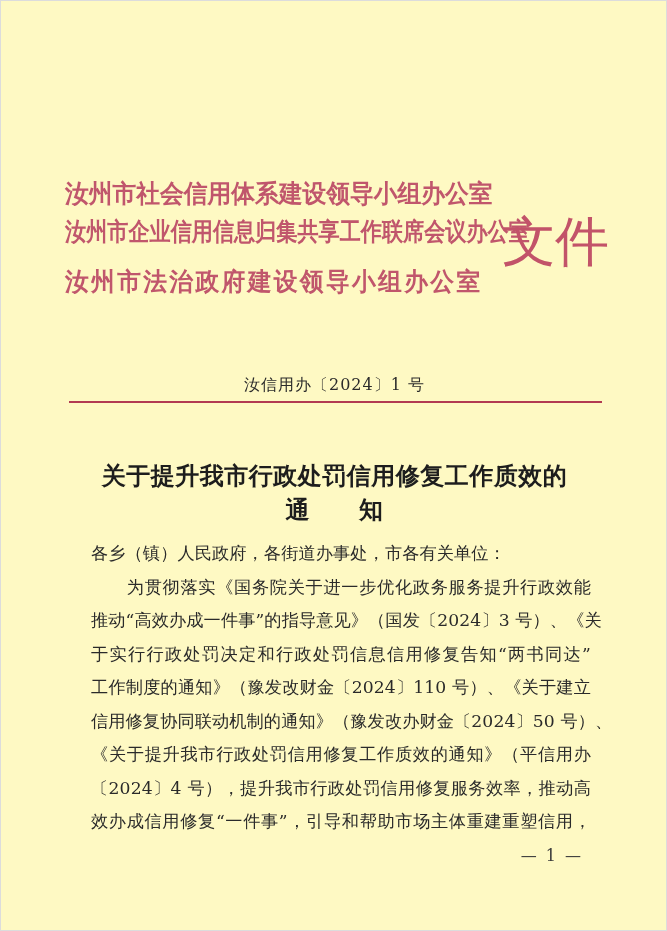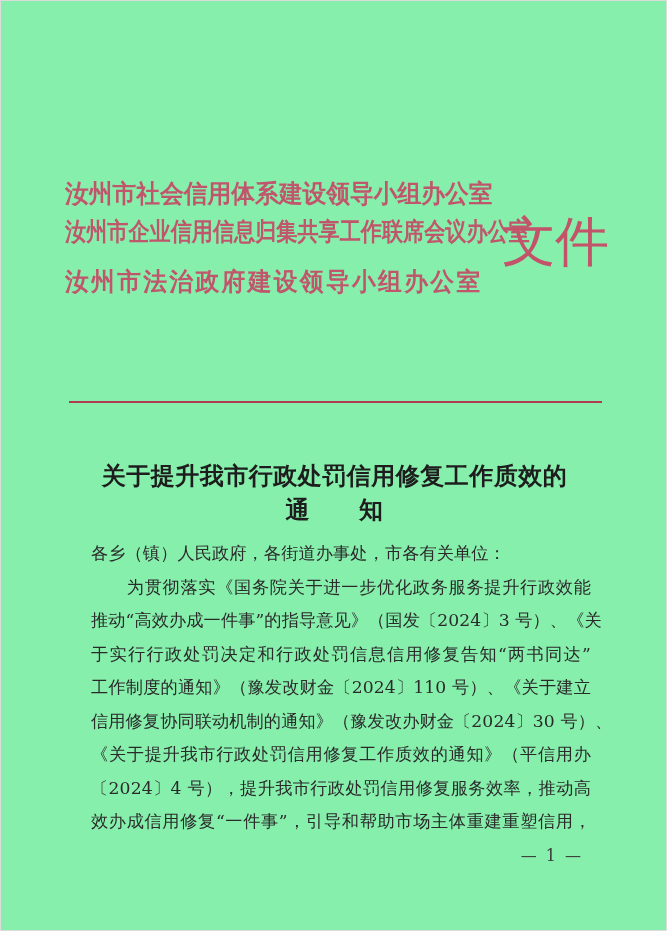--- a/index.html
+++ b/index.html
@@ -9,21 +9,21 @@
   }
 
   body {
     font-family: "DejaVu Sans", sans-serif;
   }
 
   .page {
     position: relative;
     width: 667px;
     height: 931px;
-    background: #86efac;
+    background: #fef9c3;
     border: 1px solid #dcdcdc;
     box-sizing: border-box;
     overflow: hidden;
   }
 
   
   .letterhead {
     position: absolute;
     left: 0;
     top: 180px;
@@ -171,35 +171,36 @@
 
   <div class="letterhead">
     <div class="lh-lines">
       <div class="lh-line lh-line-1">汝州市社会信用体系建设领导小组办公室</div>
       <div class="lh-line lh-line-2">汝州市企业信用信息归集共享工作联席会议办公室</div>
       <div class="lh-line lh-line-3">汝州市法治政府建设领导小组办公室</div>
     </div>
     <div class="lh-wenjian">文件</div>
   </div>
 
+  <div class="doc-number">汝信用办〔2024〕1 号</div>
 
   <div class="red-rule"></div>
 
   <div class="doc-title">
     <div class="doc-title-line">关于提升我市行政处罚信用修复工作质效的</div>
     <div class="doc-title-line">通　　知</div>
   </div>
 
   <div class="body-text">
     <div class="body-line noj">各乡（镇）人民政府，各街道办事处，市各有关单位：</div>
     <div class="body-line">　　为贯彻落实《国务院关于进一步优化政务服务提升行政效能</div>
     <div class="body-line">推动“高效办成一件事”的指导意见》（国发〔2024〕3 号）、《关</div>
     <div class="body-line">于实行行政处罚决定和行政处罚信息信用修复告知“两书同达”</div>
     <div class="body-line">工作制度的通知》（豫发改财金〔2024〕110 号）、《关于建立</div>
-    <div class="body-line">信用修复协同联动机制的通知》（豫发改办财金〔2024〕30 号）、</div>
+    <div class="body-line">信用修复协同联动机制的通知》（豫发改办财金〔2024〕50 号）、</div>
     <div class="body-line">《关于提升我市行政处罚信用修复工作质效的通知》（平信用办</div>
     <div class="body-line">〔2024〕4 号），提升我市行政处罚信用修复服务效率，推动高</div>
     <div class="body-line">效办成信用修复“一件事”，引导和帮助市场主体重建重塑信用，</div>
   </div>
 
   <div class="page-footer">— 1 —</div>
 
 </div>
 
 </body></html>

